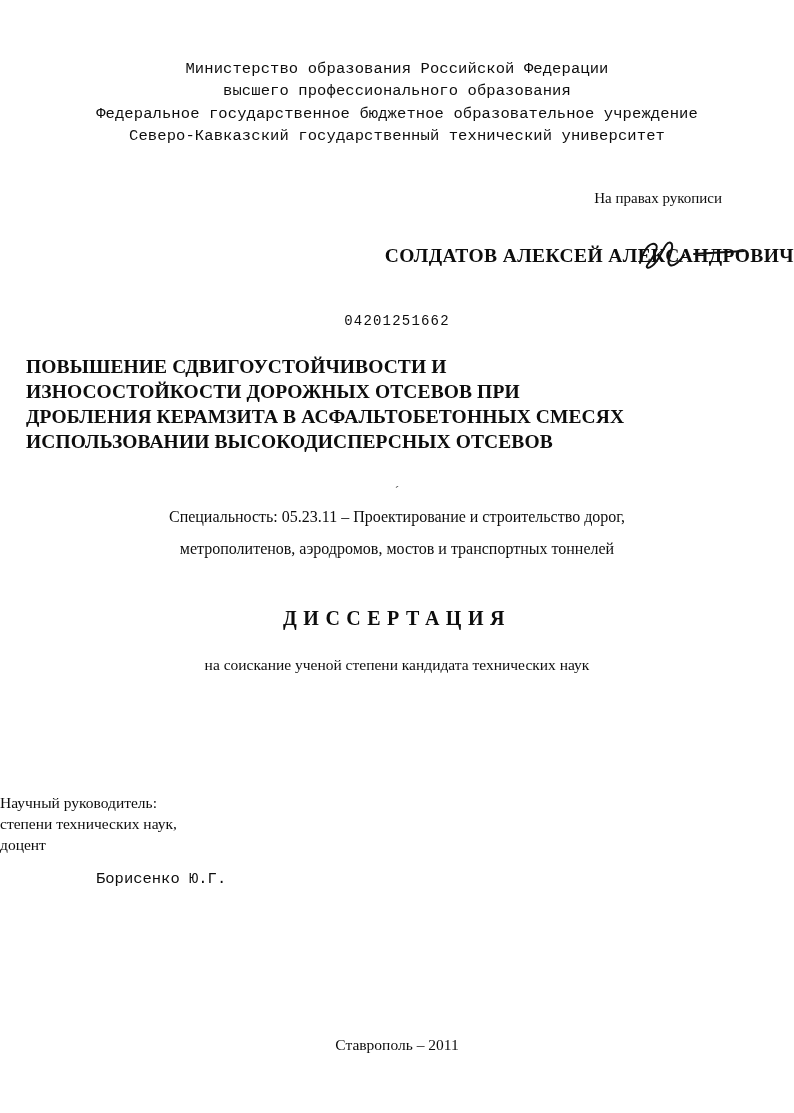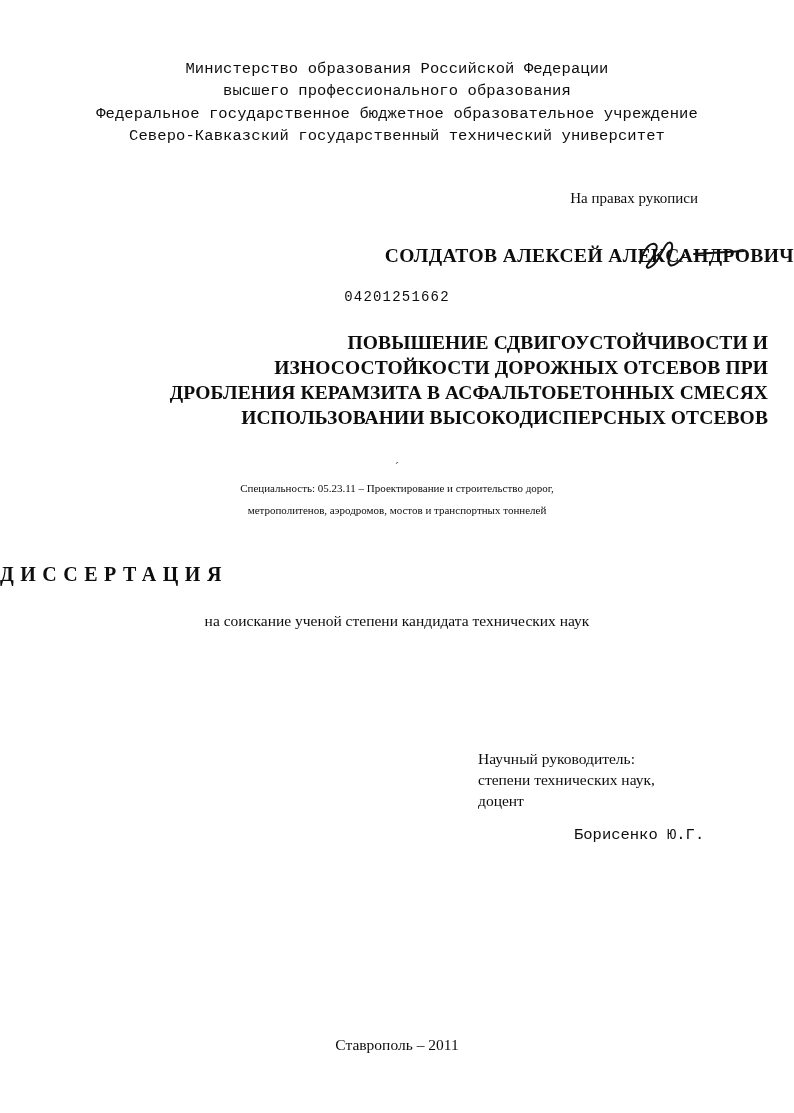--- a/index.html
+++ b/index.html
@@ -33,21 +33,21 @@
   }
   .ministry div {
     white-space: nowrap;
     font-family: Liberation Mono, monospace;
   }
 
   
   .manuscript-right {
     margin-top: 43px;
     text-align: right;
-    padding-right: 96px;
+    padding-right: 72px;
     font-size: 15px;
     margin-left: 8px;
   }
 
   
   .author-row {
     margin-top: 38px;
     text-align: right;
     position: relative;
     height: 34px;
@@ -62,31 +62,31 @@
     position: absolute;
     right: 42px;
     top: -12px;
     width: 120px;
     height: 40px;
     pointer-events: none;
   }
 
   
   .doc-code {
-    margin-top: 10px;
+    margin-top: 34px;
     text-align: center;
     font-family: "Liberation Mono", monospace;
     font-size: 14px;
     letter-spacing: 1.2px;
   }
 
   
   .doc-title {
     margin-top: 26px;
-    text-align: right;
+    text-align: left;
     font-size: 19.5px;
     font-weight: bold;
     line-height: 1.28;
     letter-spacing: 0.1px;
     padding: 0 26px;
   }
   .doc-title div { white-space: nowrap; }
 
   
   .tick {
@@ -94,44 +94,43 @@
     margin-top: 28px;
     font-size: 13px;
     color: #555;
     height: 12px;
   }
 
   
   .speciality {
     margin-top: 6px;
     text-align: center;
-    font-size: 11px;
+    font-size: 16px;
     line-height: 2.0;
     padding: 0 70px;
   }
 
   
   .dissertation {
     margin-top: 42px;
-    text-align: left;
+    text-align: center;
     font-size: 20px;
     font-weight: bold;
     letter-spacing: 6.5px;
   }
 
   .degree {
     margin-top: 26px;
     text-align: center;
     font-size: 15.5px;
   }
 
   
   .supervisor {
     margin-top: 118px;
-    padding-left: 478px;
     font-size: 15.5px;
     line-height: 1.36;
   }
   .supervisor .sup-name {
     margin-top: 14px;
     padding-left: 96px;
     font-family: Liberation Mono, monospace;
   }
 
   

